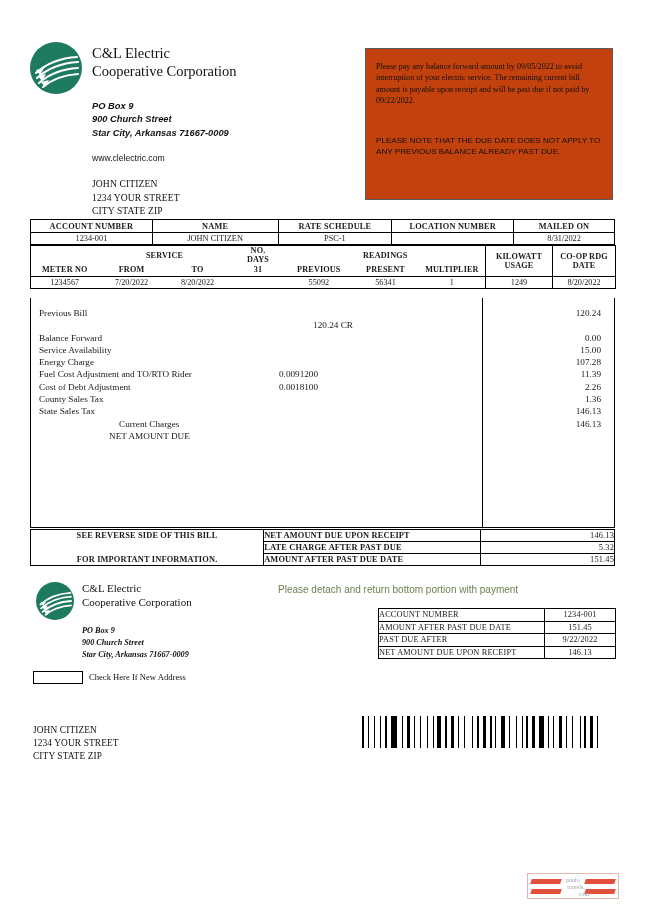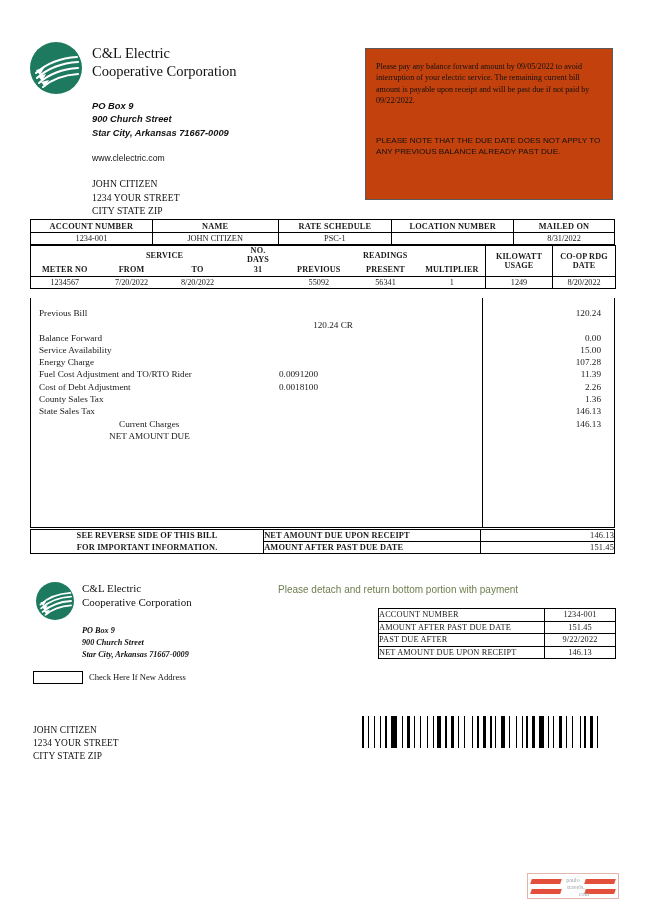--- a/index.html
+++ b/index.html
@@ -363,20 +363,25 @@
 
   <div class="summary">
     <table class="grid">
       <tbody>
           <tr>
         <td class="sum-left nb-b" style="width:224px">SEE REVERSE SIDE OF THIS BILL</td>
         <td class="sum-mid" style="width:208px">NET AMOUNT DUE UPON RECEIPT</td>
         <td class="sum-right" style="width:129px">146.13</td>
       </tr>
       <tr>
+        <td class="sum-left nb-t nb-b"></td>
+        <td class="sum-mid">LATE CHARGE AFTER PAST DUE</td>
+        <td class="sum-right">5.32</td>
+      </tr>
+      <tr>
         <td class="sum-left nb-t">FOR IMPORTANT INFORMATION.</td>
         <td class="sum-mid">AMOUNT AFTER PAST DUE DATE</td>
         <td class="sum-right">151.45</td>
       </tr>
     </tbody>
       </table>
   </div>
 
   <div class="stub-logo-row">
     <div class="stub-logo-mark">

